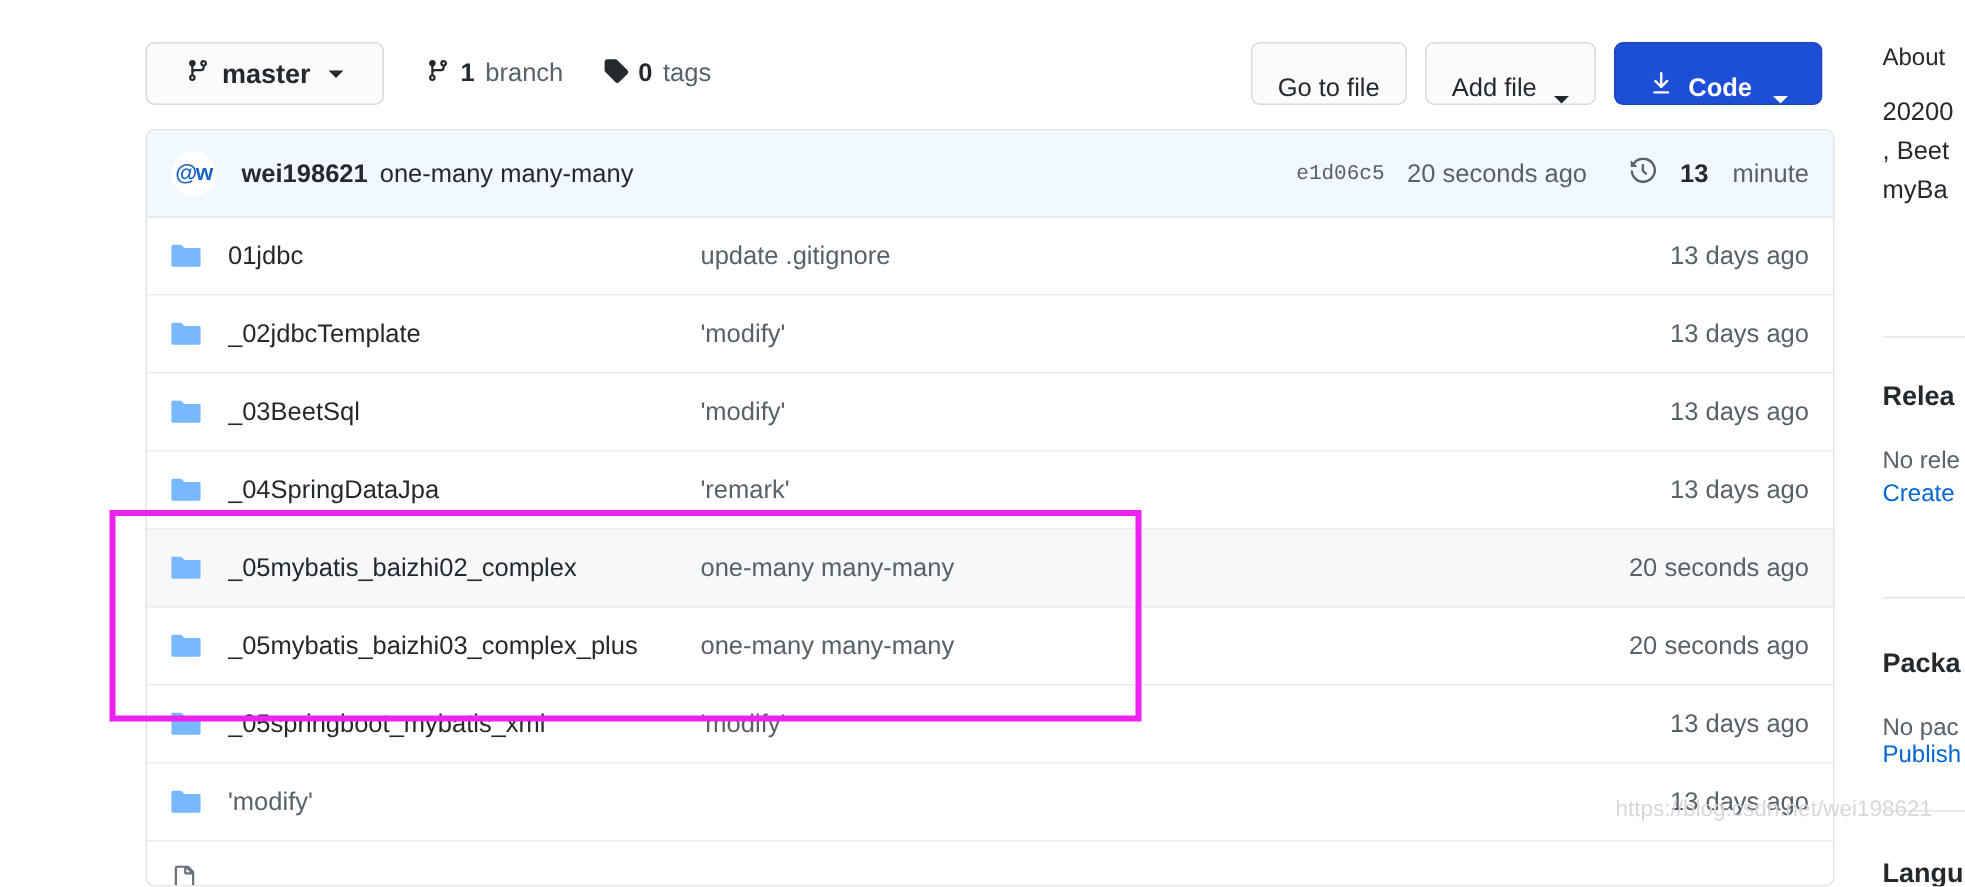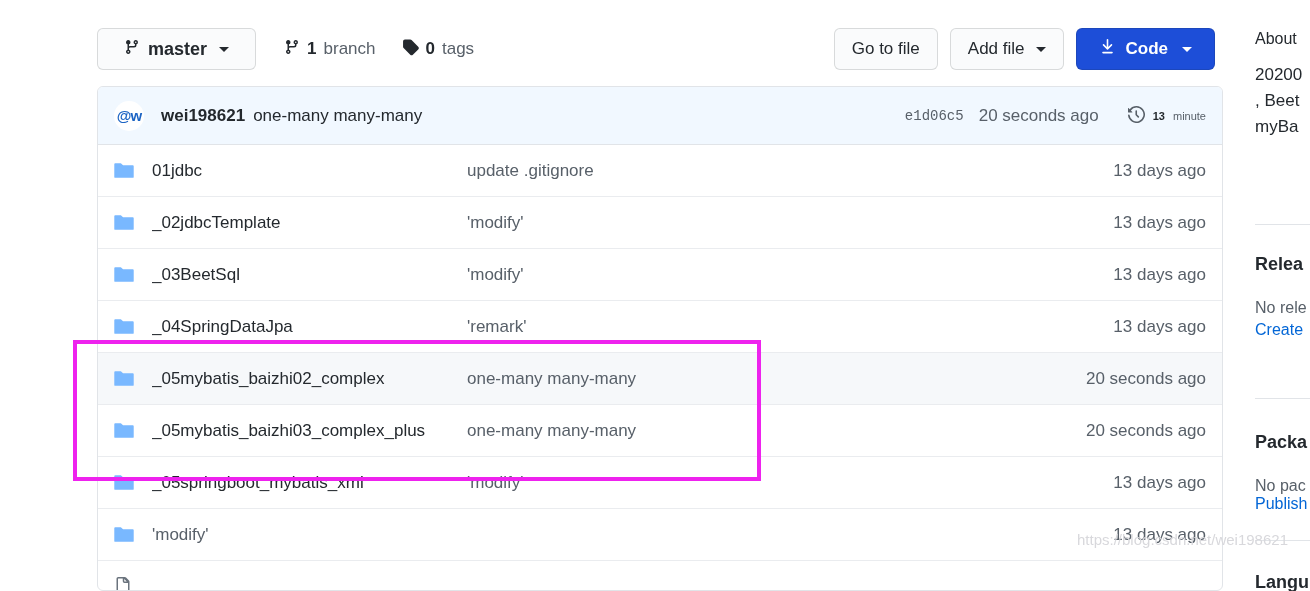--- a/index.html
+++ b/index.html
@@ -43,21 +43,21 @@
     font-size: 17px; color: #586069; cursor: pointer;
   }
   .meta-item b { color: #24292e; font-weight: 600; }
 
   .toolbar-right {
     margin-left: auto;
     display: flex; align-items: center; gap: 12px;
   }
   .btn {
     height: 42px; padding: 0 17px;
-    display: flex; align-items: center; gap: 7px;
+    display: flex; align-items: flex-end; gap: 7px;
     background: #fafbfc;
     border: 1px solid rgba(27,31,35,0.15);
     border-radius: 6px;
     font-size: 17px; color: #24292e;
     font-family: "Liberation Sans", sans-serif;
     cursor: pointer; white-space: nowrap;
   }
   .btn-code {
     background: #1d4ed8;
     border: 1px solid rgba(27,31,35,0.15);
@@ -100,22 +100,22 @@
   }
   .commit-right {
     margin-left: auto; display: flex; align-items: center; gap: 15px;
   }
   .commit-sha {
     font-family: "Liberation Mono", monospace;
     font-size: 14px; color: #586069; cursor: pointer;
   }
   .commit-time { font-size: 17px; color: #586069; }
   .commit-count {
-    display: flex; align-items: center; gap: 8px;
-    margin-left: 14px; font-size: 11px; color: #586069; cursor: pointer;
+    display: flex; align-items: center; gap: 16px;
+    margin-left: 14px; font-size: 17px; color: #586069; cursor: pointer;
   }
   .commit-count b { color: #24292e; font-weight: 700; }
 
   
   .row {
     display: flex; align-items: center;
     height: 52px; padding: 0 16px;
     border-bottom: 1px solid #eaecef;
     font-size: 17px;
   }

